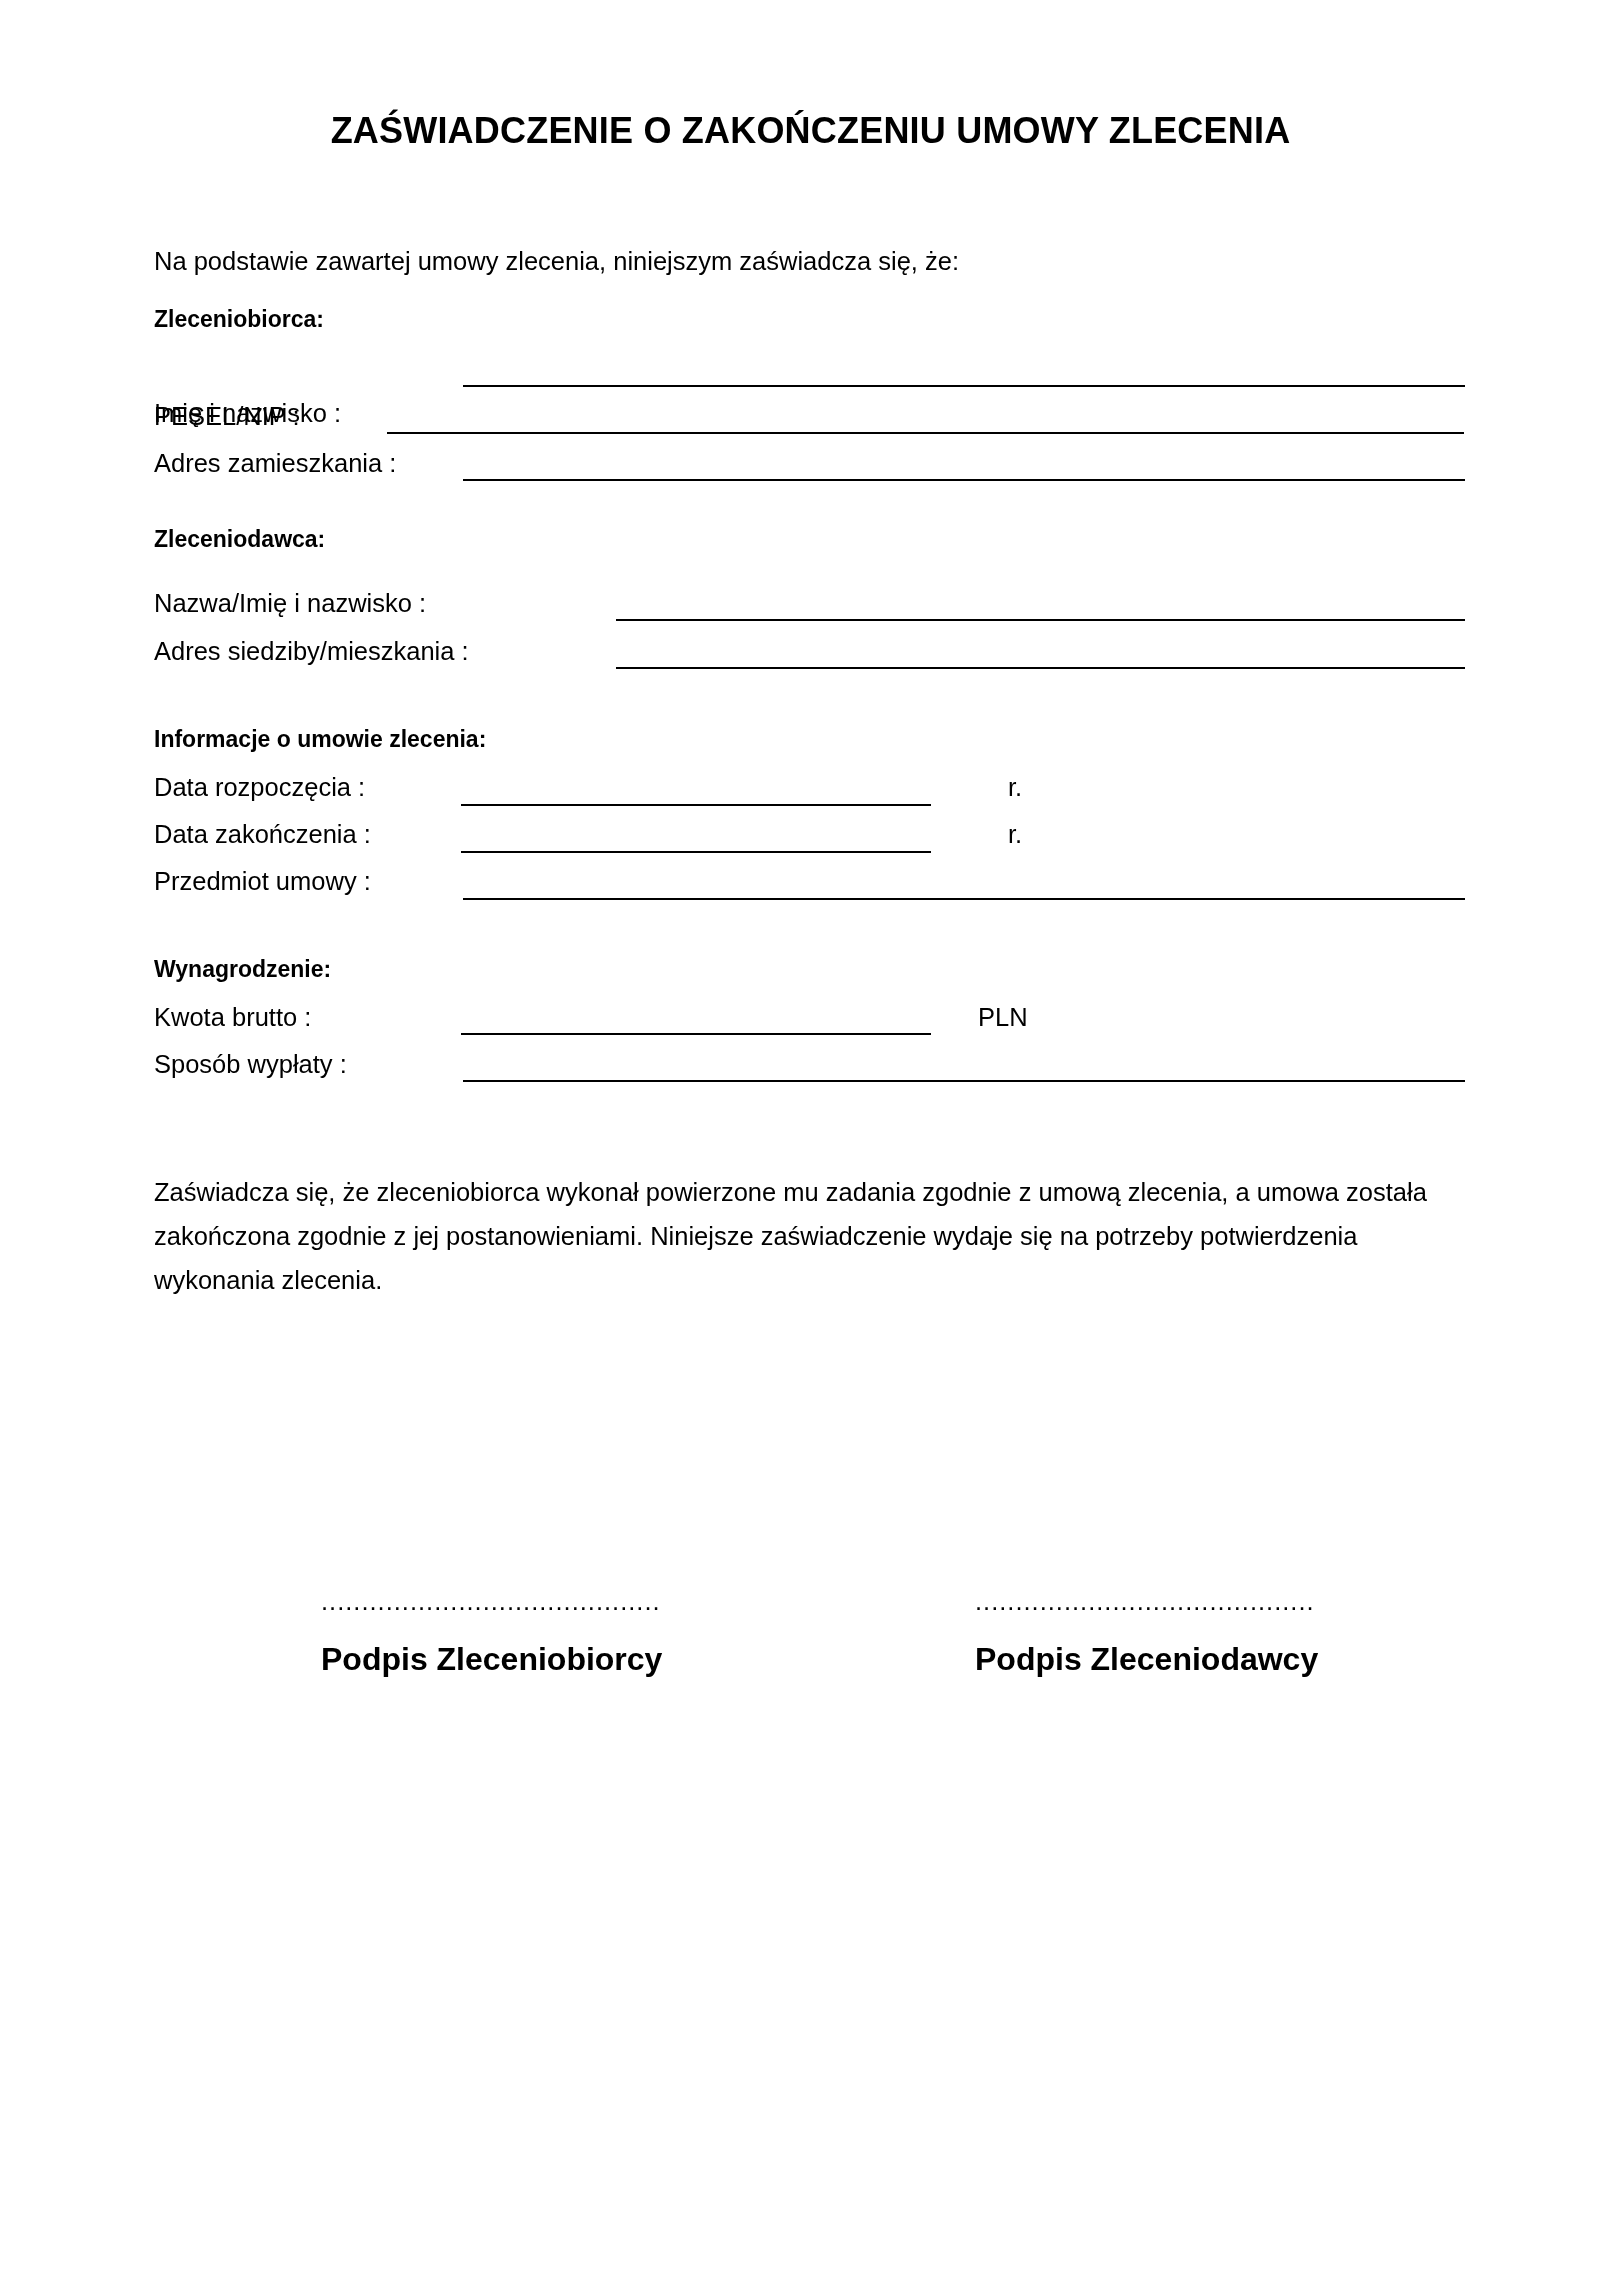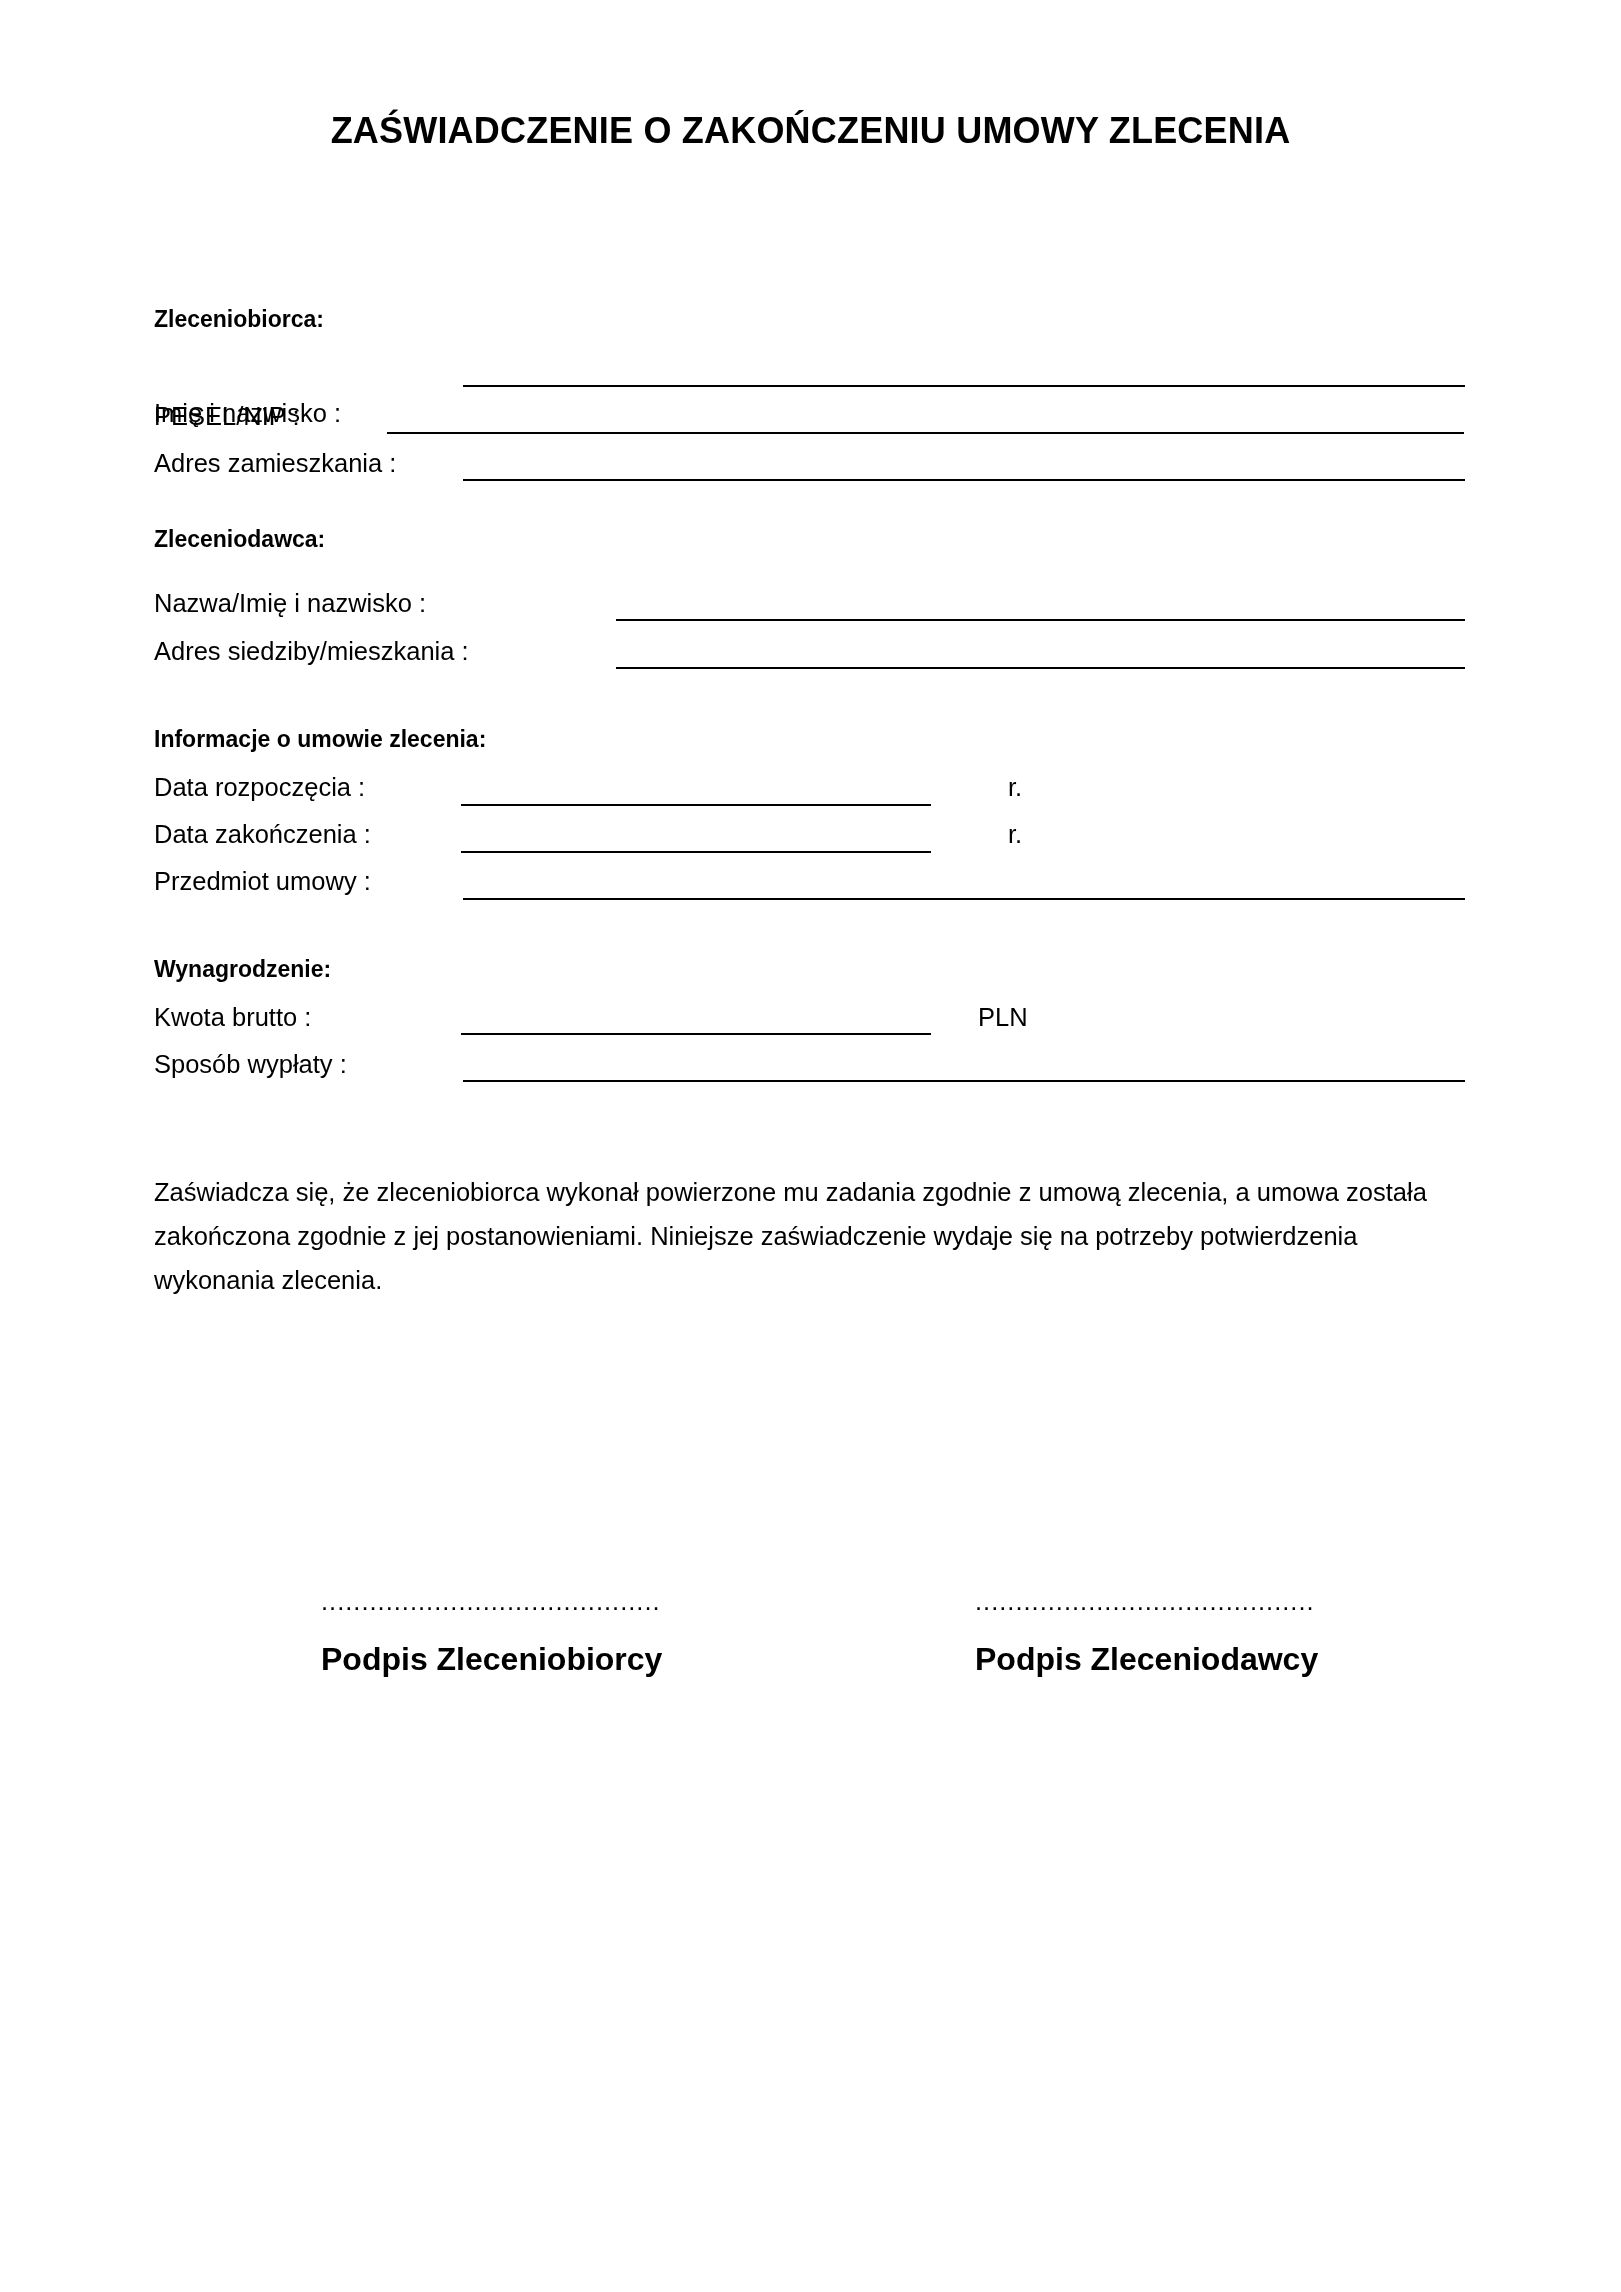--- a/index.html
+++ b/index.html
@@ -104,20 +104,21 @@
   .sig-left  { left: 321px; width: 327px; }
   .sig-right { left: 975px; width: 329px; }
 </style>
 </head>
 <body>
 
 <div class="page">
 
   <div class="doc-title">ZAŚWIADCZENIE O ZAKOŃCZENIU UMOWY ZLECENIA</div>
 
+  <div class="intro">Na podstawie zawartej umowy zlecenia, niniejszym zaświadcza się, że:</div>
 
   <div class="section-head" style="top:306px;">Zleceniobiorca:</div>
 
   <div class="field-label" style="top:355px;margin-top:44px;">Imię i nazwisko :</div>
   <div class="rule" style="left:463px; top:385px; width:1002px;"></div>
 
   <div class="field-label" style="top:402px;">PESEL/NIP :</div>
   <div class="rule" style="left:387px; top:432px; width:1077px;"></div>
 
   <div class="field-label" style="top:449px;">Adres zamieszkania :</div>

